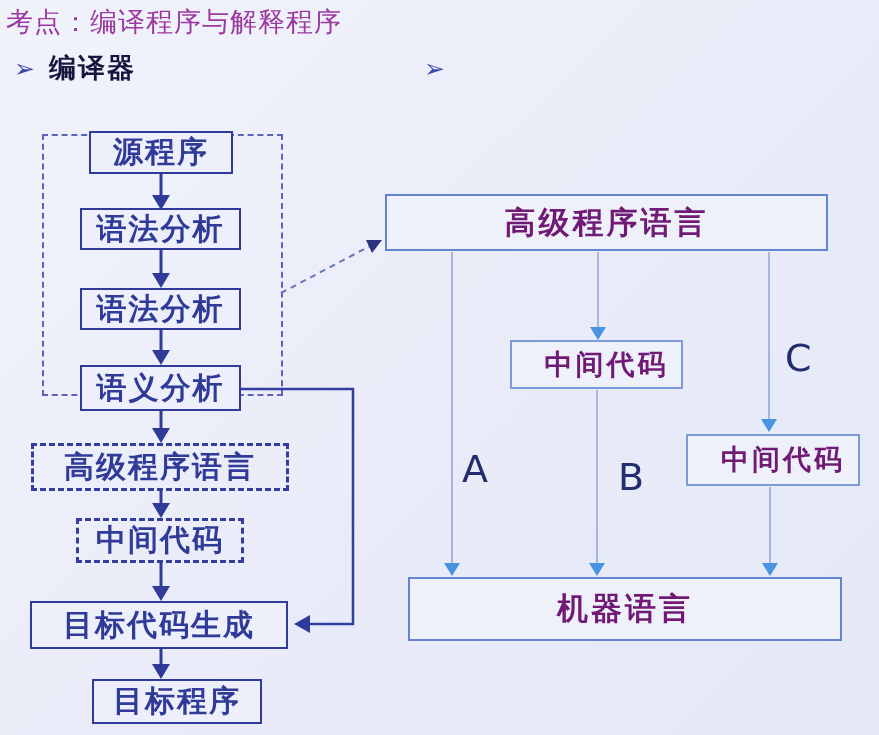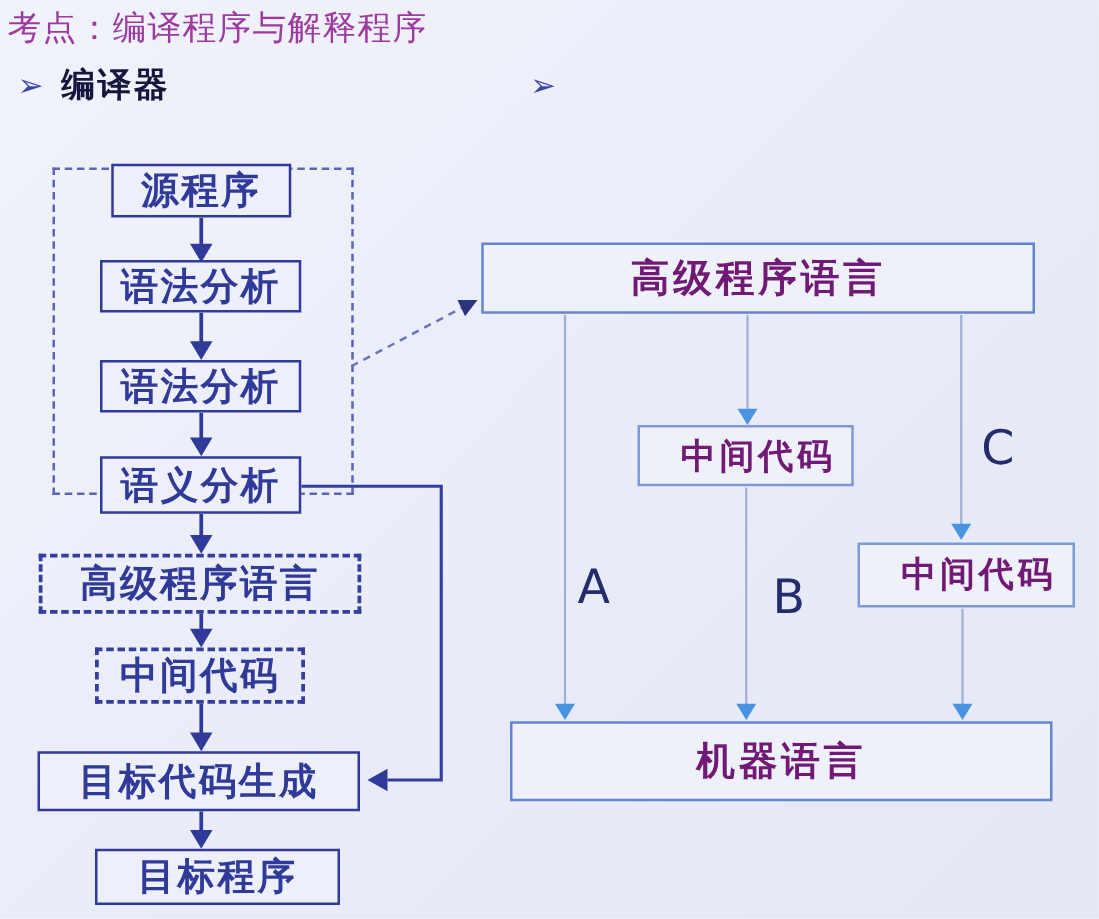--- a/index.html
+++ b/index.html
@@ -103,21 +103,21 @@
   </g>
 </svg>
 
 <div class="box flow" style="left:89px;top:131px;width:144px;height:43px;">源程序</div>
 <div class="box flow" style="left:80px;top:208px;width:161px;height:42px;">语法分析</div>
 <div class="box flow" style="left:80px;top:288px;width:161px;height:42px;">语法分析</div>
 <div class="box flow" style="left:80px;top:365px;width:161px;height:46px;">语义分析</div>
 <div class="box flow-dashed" style="left:31px;top:443px;width:258px;height:48px;">高级程序语言</div>
 <div class="box flow-dashed" style="left:76px;top:518px;width:168px;height:45px;">中间代码</div>
 <div class="box flow" style="left:30px;top:601px;width:258px;height:48px;">目标代码生成</div>
-<div class="box flow" style="left:76px;top:679px;width:196px;height:45px;">目标程序</div>
+<div class="box flow" style="left:92px;top:679px;width:170px;height:45px;">目标程序</div>
 
 <div class="rbox rborder-strong" style="left:385px;top:194px;width:443px;height:57px;font-size:31px;">高级程序语言</div>
 <div class="rbox rborder" style="left:510px;top:340px;width:173px;height:49px;font-size:28px;">中间代码</div>
 <div class="rbox rborder" style="left:686px;top:434px;width:174px;height:52px;font-size:28px;">中间代码</div>
 <div class="rbox rborder-strong" style="left:408px;top:577px;width:434px;height:64px;font-size:31px;">机器语言</div>
 
 <div class="path-label" style="left:462px;top:447px;">A</div>
 <div class="path-label" style="left:618px;top:455px;">B</div>
 <div class="path-label" style="left:785px;top:336px;">C</div>
 

